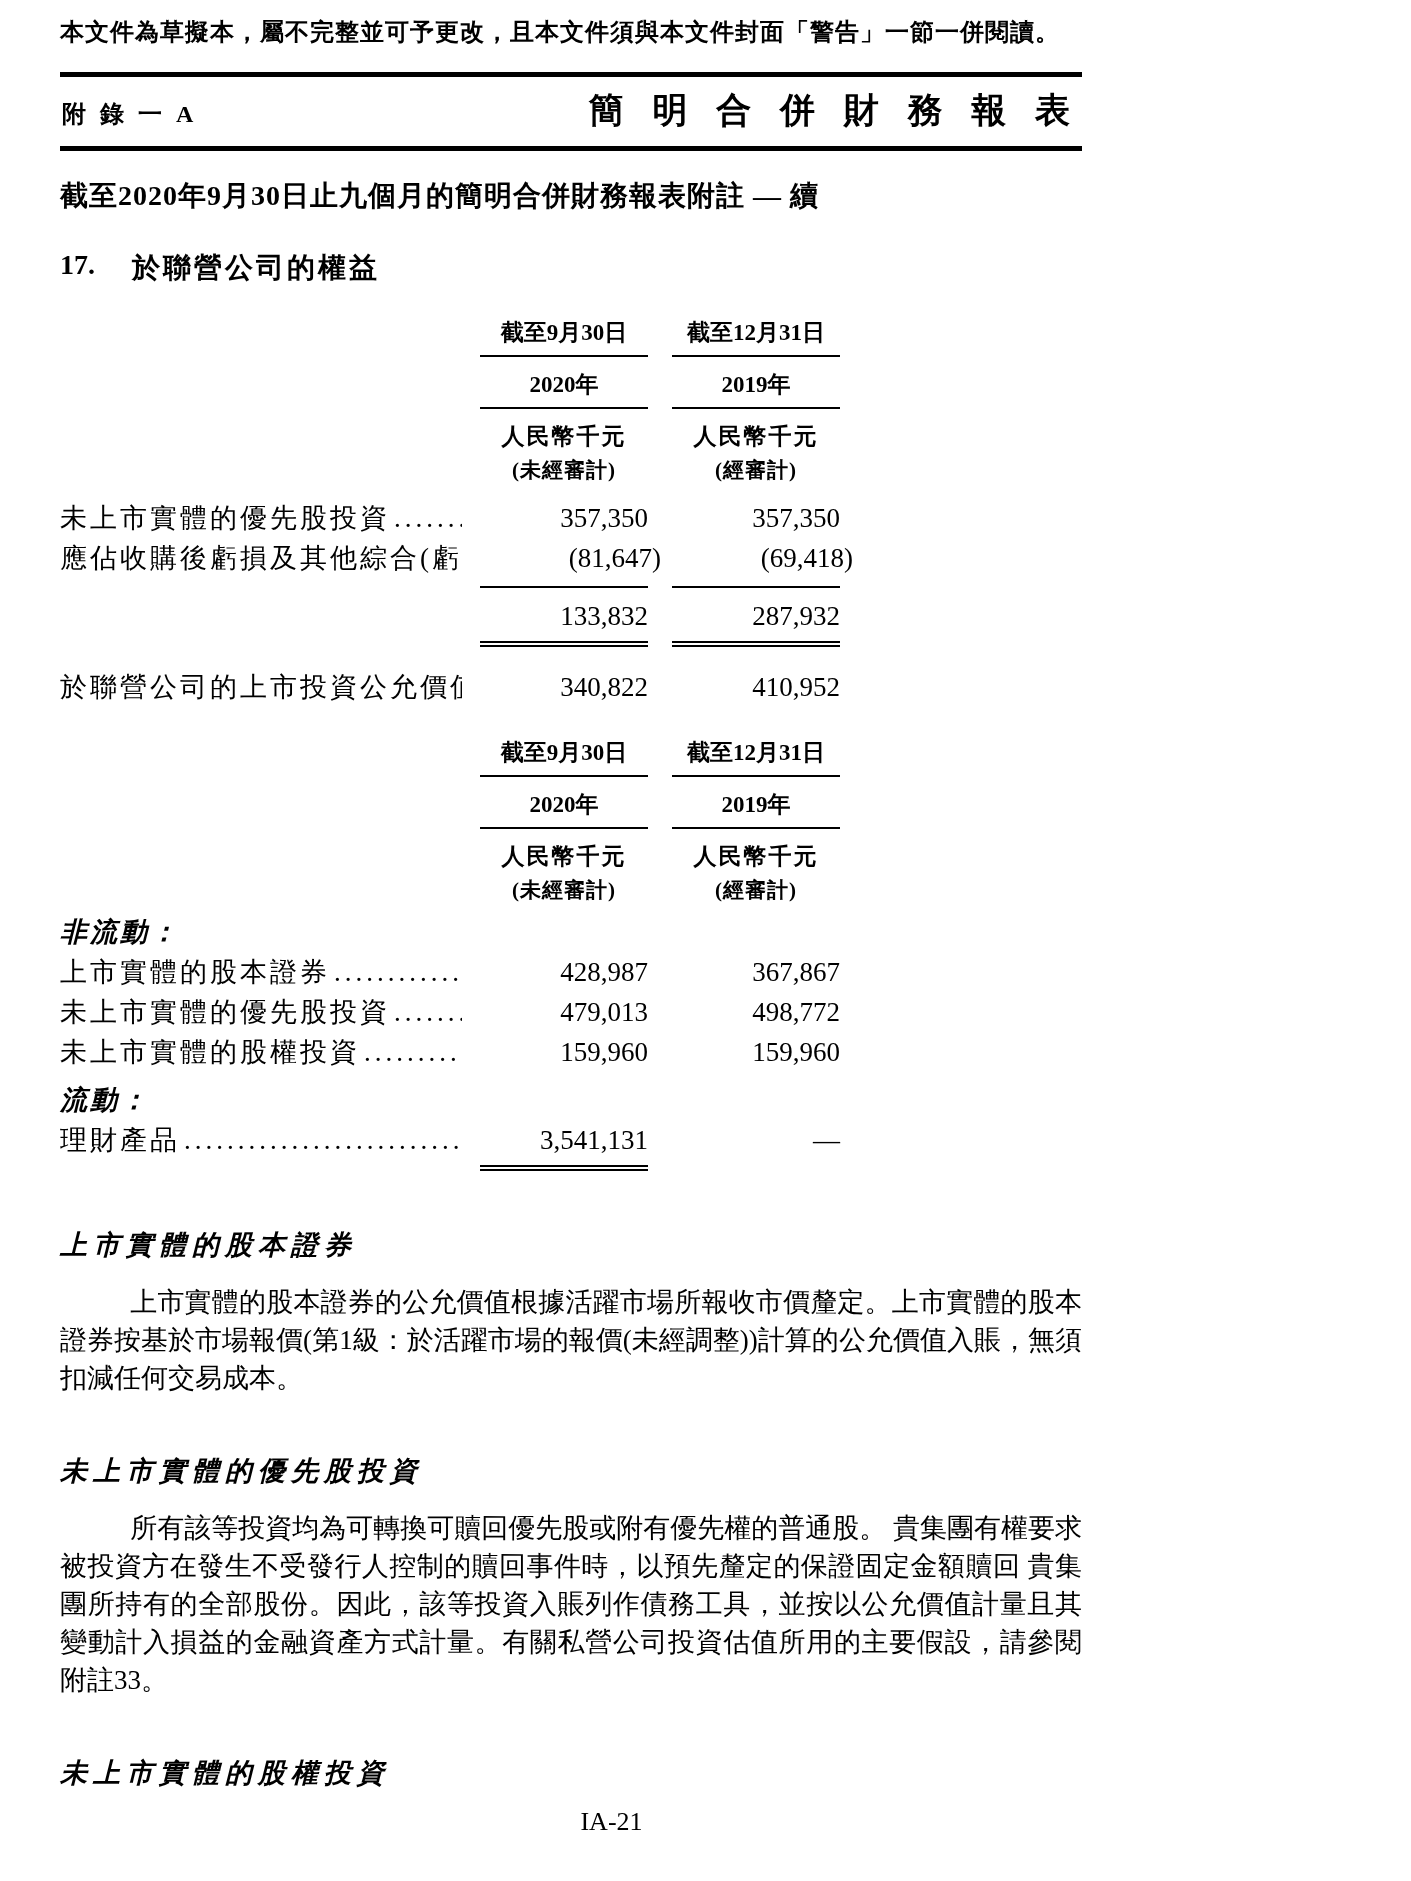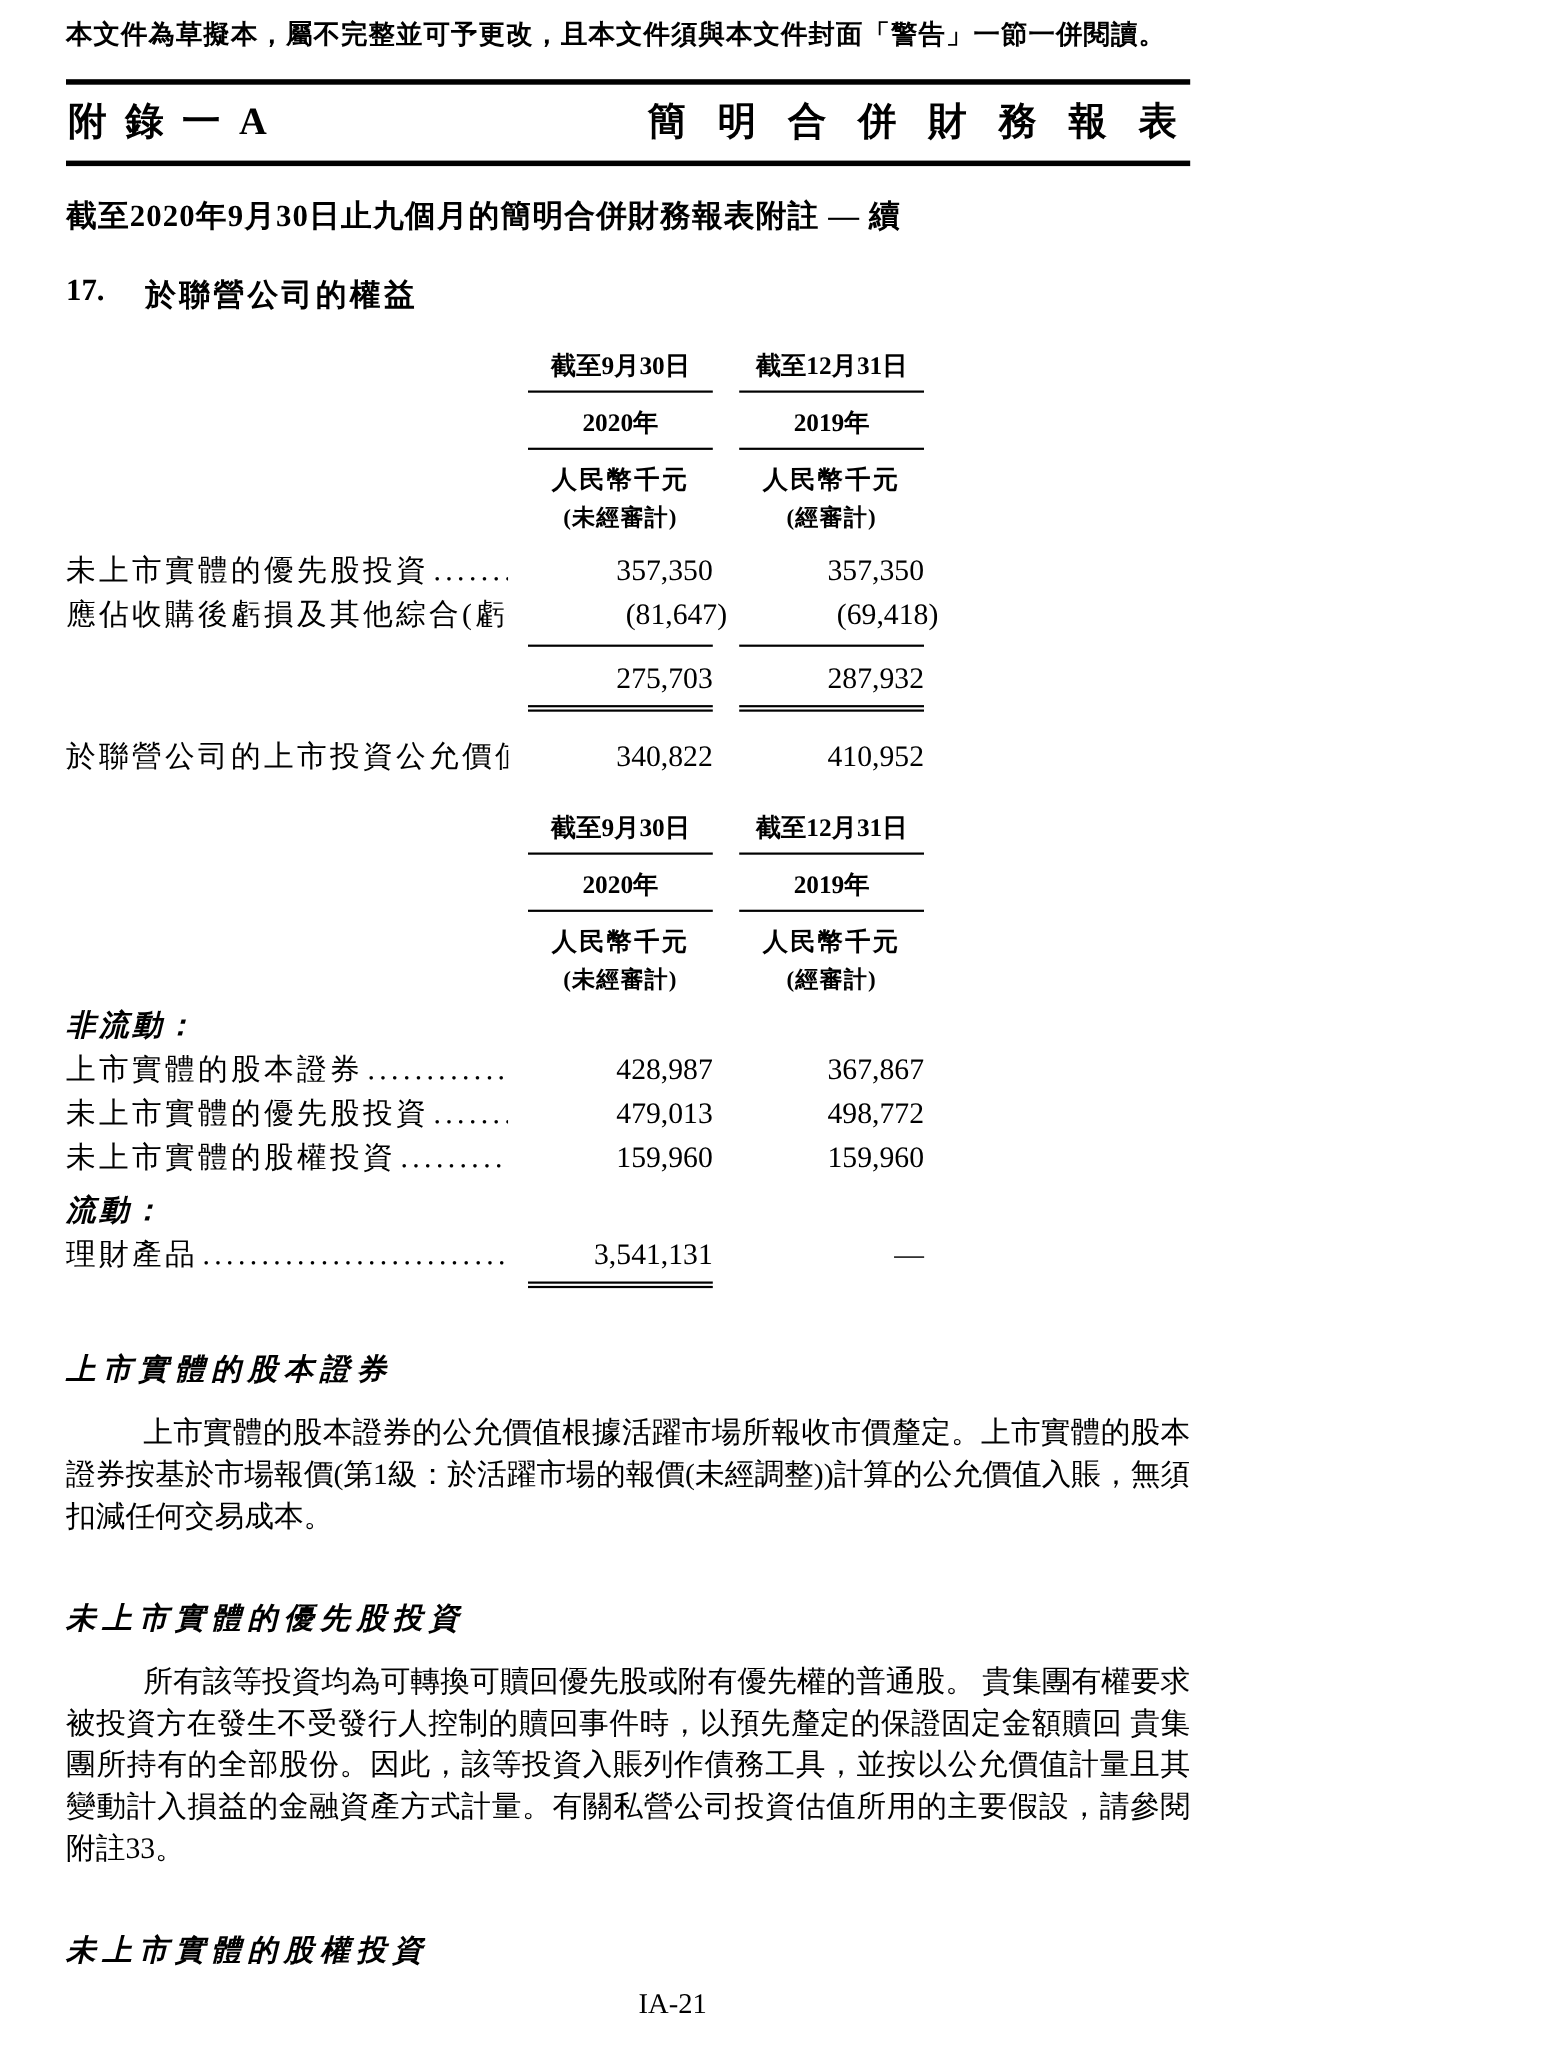--- a/index.html
+++ b/index.html
@@ -30,21 +30,21 @@
   .headbar {
     margin-top: 24px;
     border-top: 5px solid #000;
     border-bottom: 5px solid #000;
     display: flex;
     justify-content: space-between;
     align-items: baseline;
     padding: 10px 2px 12px 2px;
   }
   .head-left {
-    font-size: 35px;
+    font-size: 24px;
     font-weight: bold;
     letter-spacing: 4px;
   }
   .head-right {
     font-size: 35px;
     font-weight: bold;
     letter-spacing: 10px;
   }
 
   .doc-title {
@@ -222,21 +222,21 @@
       <div class="tlabel">
         <span class="lbl">應佔收購後虧損及其他綜合(虧損)／收益</span>
         <span class="leader"></span>
       </div>
       <div class="tval neg">(81,647)</div>
       <div class="tval neg">(69,418)</div>
     </div>
 
     <div class="trow subtotal-row">
       <div class="tlabel"></div>
-      <div class="tval rule-top dbl">275,703</div>
+      <div class="tval rule-top dbl">133,832</div>
       <div class="tval rule-top dbl">287,932</div>
     </div>
 
     <div class="trow gap-above">
       <div class="tlabel">
         <span class="lbl">於聯營公司的上市投資公允價值</span>
         <span class="leader"></span>
       </div>
       <div class="tval">340,822</div>
       <div class="tval">410,952</div>

